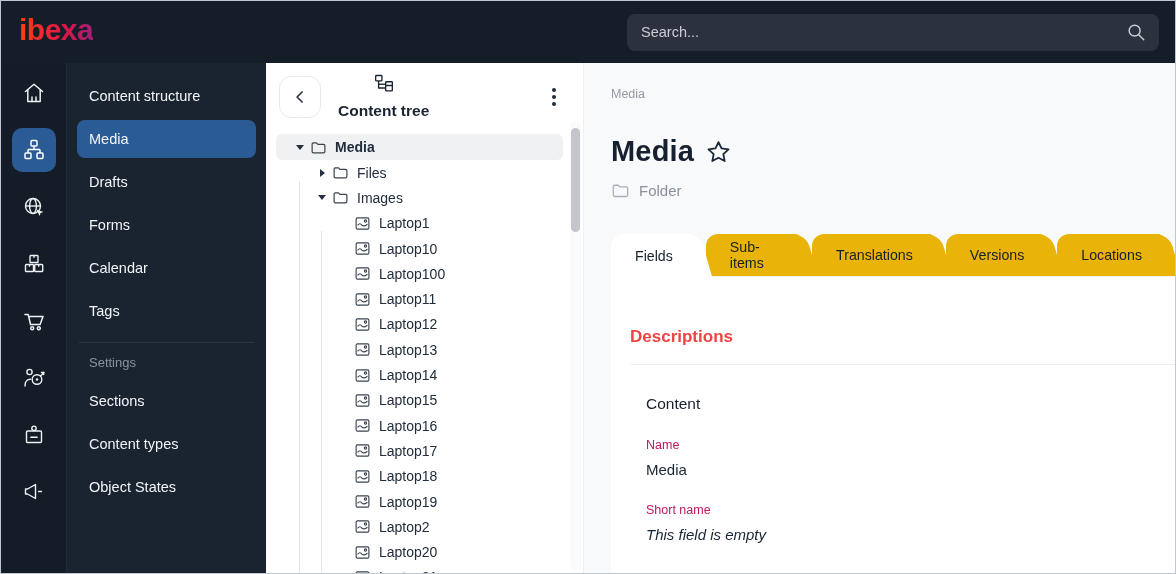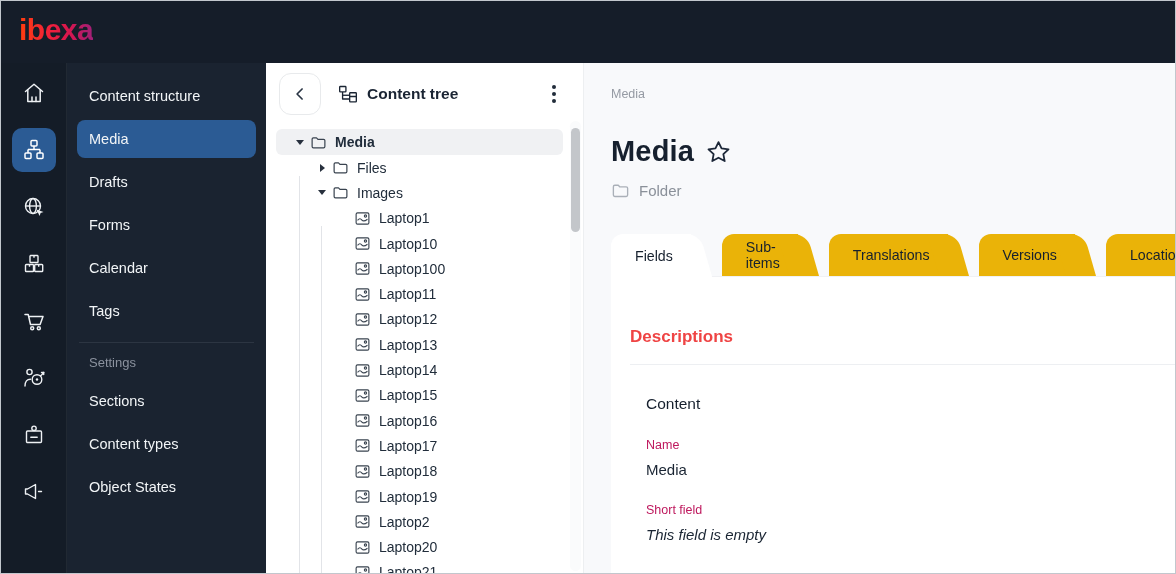--- a/index.html
+++ b/index.html
@@ -65,21 +65,21 @@
   
   .tree-panel {
     width:318px; flex:0 0 auto; background:#fff; border-right:1px solid #edeff1;
     display:flex; flex-direction:column; position:relative;
   }
   .tree-header { display:flex; align-items:center; padding:10px 10px 8px 13px; }
   .collapse-btn {
     width:42px; height:42px; border:1px solid #e8eaec; border-radius:12px;
     background:#fff; display:flex; align-items:center; justify-content:center; cursor:pointer;
   }
-  .tree-title { display:flex; align-items:center; gap:9px; margin-left:17px; }
+  .tree-title { display:flex; align-items:center; gap:9px; margin-left:17px;flex-direction:column; }
   .tree-title .t-ic { width:20px; height:20px; }
   .tree-title .t-label { font-size:15.5px; font-weight:700; color:#1a2433; }
   .kebab { margin-left:auto; margin-right:9px; display:flex; flex-direction:column; gap:3px;
            padding:6px 8px; cursor:pointer; }
   .kebab i { width:4px; height:4px; border-radius:50%; background:#212c3a; }
 
   .tree-list { position:relative; flex:1; overflow:hidden; padding:6px 12px 0 10px; }
   .guide { position:absolute; width:1px; background:#e2e4e8; bottom:0; z-index:0; }
   .guide-1 { left:33px; top:53px; }
   .guide-2 { left:55px; top:103px; }
@@ -109,21 +109,21 @@
   .main { flex:1; min-width:0; background:#f8f9fb; display:flex; flex-direction:column;
           padding:24px 0 0 27px; }
   .breadcrumb { font-size:12.5px; color:#959aa3; }
   .title-row { margin-top:34px; display:flex; align-items:center; gap:11px; }
   .page-title { font-size:29px; font-weight:800; color:#16202e; letter-spacing:.2px; }
   .star-ic { width:27px; height:27px; cursor:pointer; margin-top:2px; }
   .type-row { margin-top:13px; display:flex; align-items:center; gap:9px;
               color:#8a9099; font-size:15px; }
   .type-row svg { width:19px; height:19px; }
 
-  .tabs { margin-top:34px; display:flex; gap:16px; position:relative; z-index:3; }
+  .tabs { margin-top:34px; display:flex; position:relative; z-index:3; }
   .tab {
     position:relative; height:42px; display:flex; align-items:center;
     padding:0 18px 0 24px; font-size:14.2px; color:#16202e;
     background:#eab308; border-top-left-radius:12px; cursor:pointer;
     margin-right:15px;
   }
   .tab::after {
     content:""; position:absolute; top:0; right:-15px; width:30px; height:100%;
     background:inherit; transform:skewX(16deg); border-top-right-radius:13px;
   }
@@ -143,20 +143,27 @@
   .field .f-value { font-size:15px; color:#1a2533; margin-top:9px; }
   .field.empty .f-value { font-style:italic; }
 </style>
 </head>
 <body>
 
 <div id="app">
 
   <div class="topbar">
     <div class="logo">ibexa</div>
+    <div class="searchbox">
+      <input type="text" placeholder="Search..." style="">
+      <svg class="search-ic" viewBox="0 0 22 22" fill="none" stroke="#c9ced4" stroke-width="1.6">
+        <circle cx="9.5" cy="9.5" r="6"></circle>
+          <path d="M14 14 L19.5 19.5" stroke-linecap="round"></path>
+      </svg>
+    </div>
   </div>
 
   <div class="cols">
 
     <div class="rail">
       <div class="rail-btn">
         <svg viewBox="0 0 24 24" fill="none" stroke="#eef1f4" stroke-width="1.5" stroke-linejoin="round" stroke-linecap="round">
           <path d="M3.5 10.5 L12 3.2 L20.5 10.5"></path>
             <path d="M5.8 8.8 V20.5 H18.2 V8.8"></path>
           <path d="M10 20.5 v-4.6 M14 20.5 v-4.6"></path>
@@ -569,21 +576,21 @@
         <div class="field-group">
           <div class="group-heading">Content</div>
           <div>
 
               <div class="field">
                 <div class="f-label">Name</div>
                 <div class="f-value">Media</div>
               </div>
 
               <div class="field empty">
-                <div class="f-label">Short field</div>
+                <div class="f-label">Short name</div>
                 <div class="f-value">This field is empty</div>
               </div>
             </div>
         </div>
       </div>
     </div>
 
   </div>
 </div>
 

